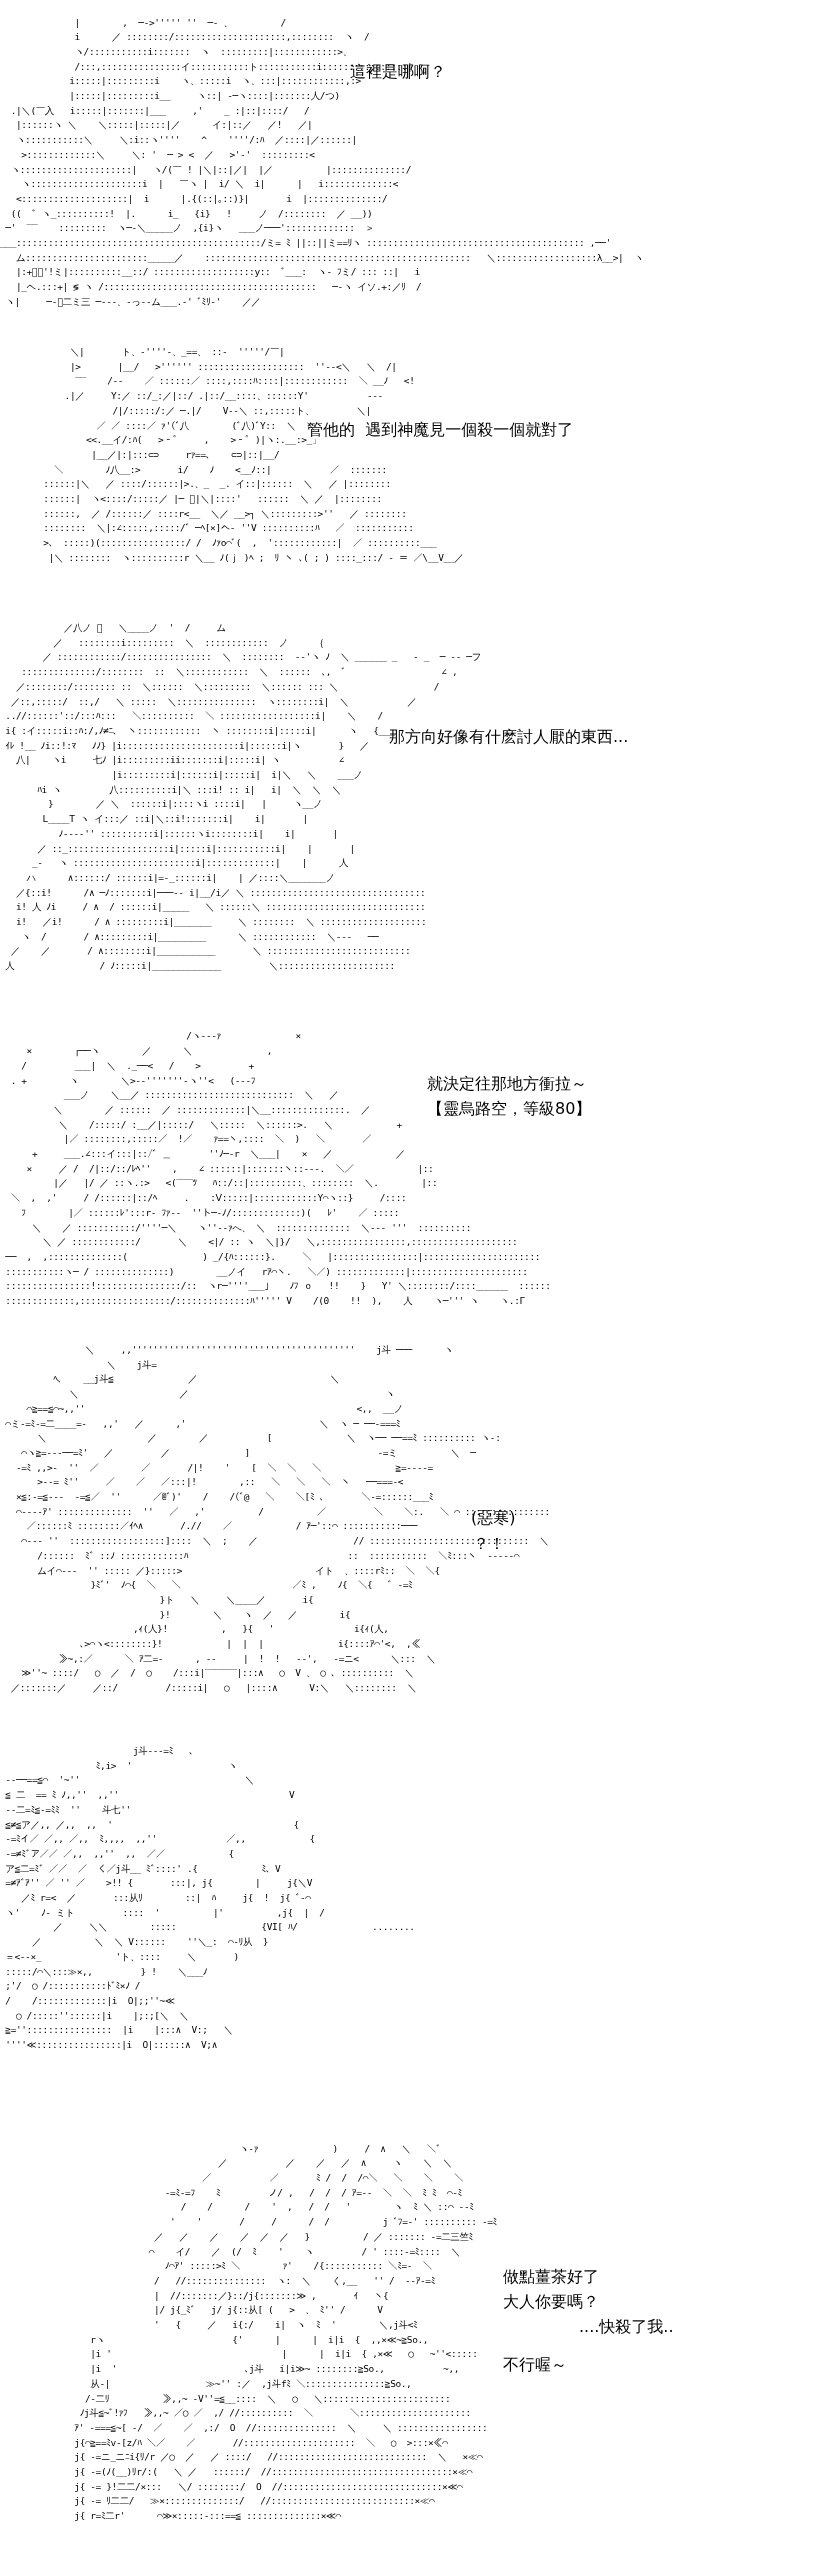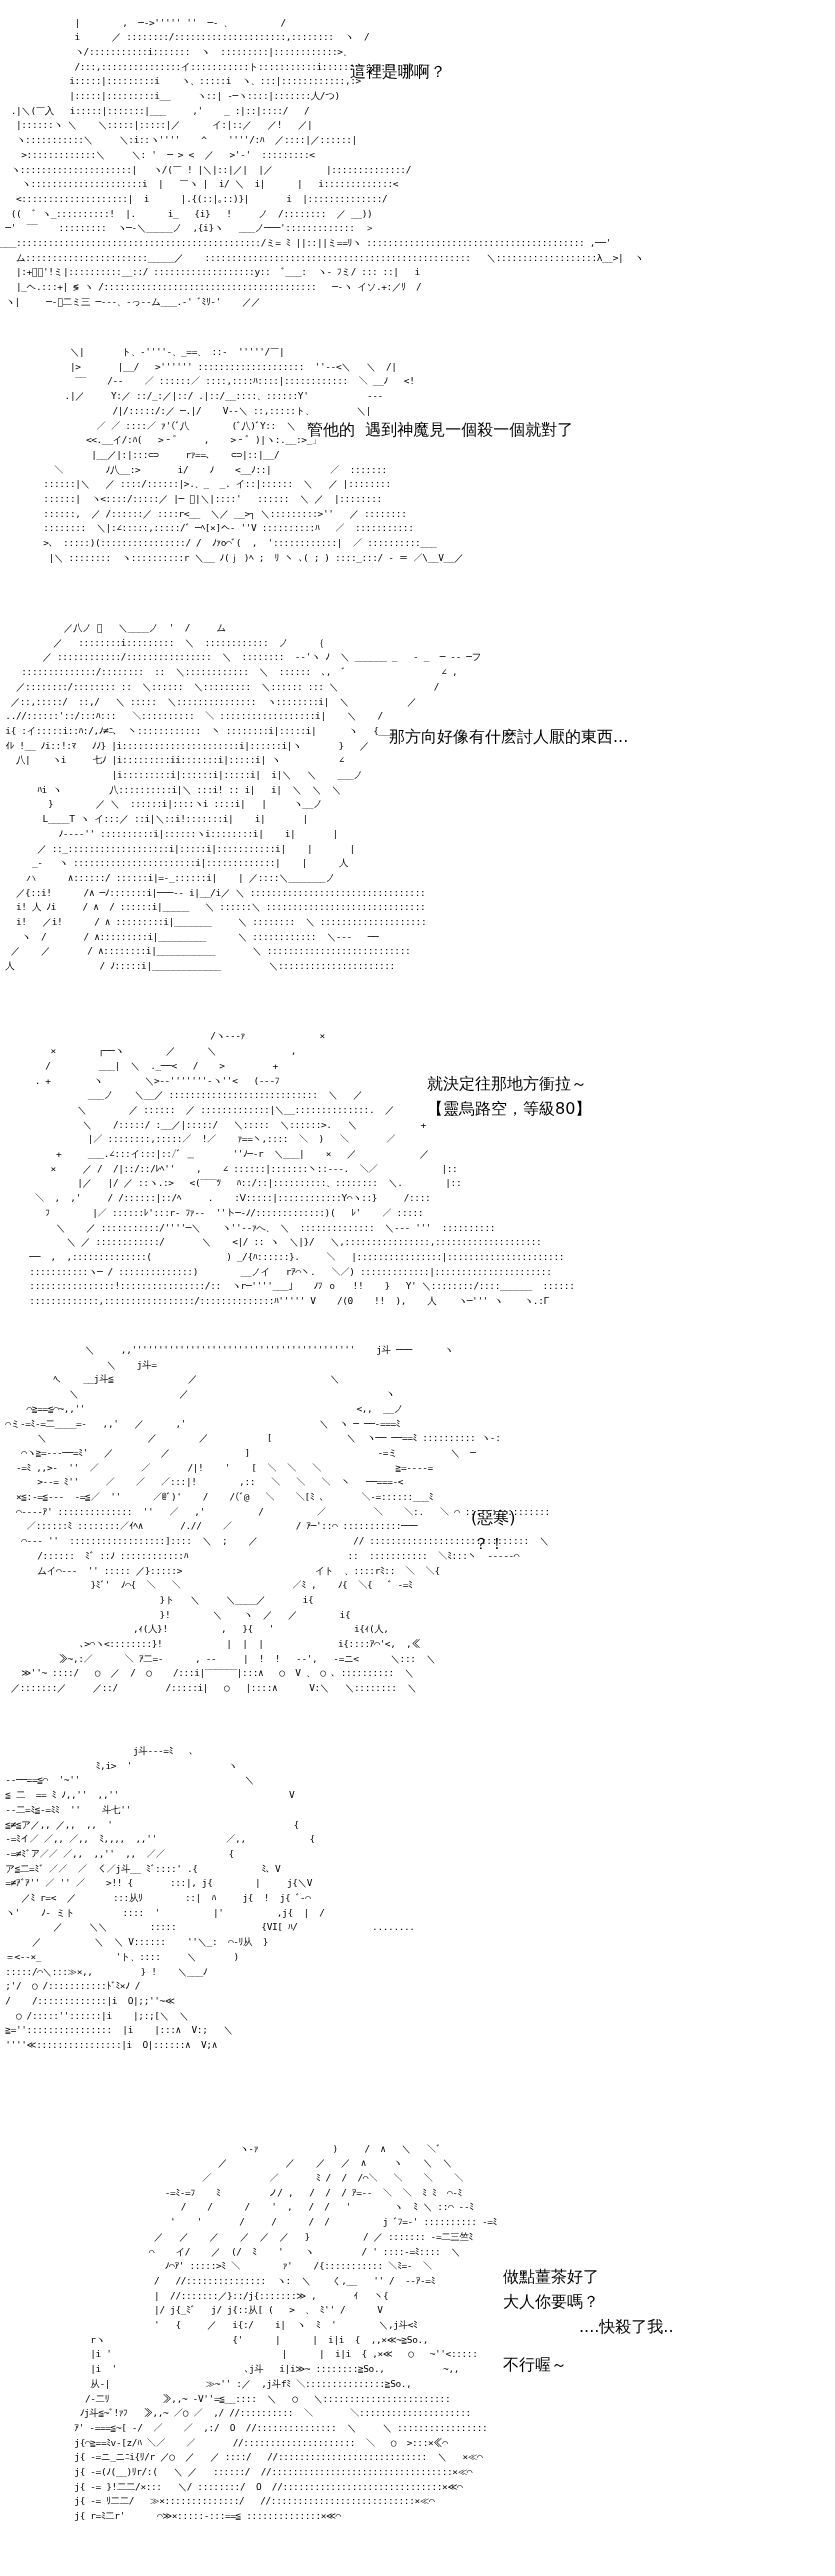--- a/index.html
+++ b/index.html
@@ -107,21 +107,21 @@
    ／{::i!      /∧ ─ﾉ:::::::i|───‐‐ i|__/i／ ＼ :::::::::::::::::::::::::::::::::
    i! 人 ﾉi     / ∧  / ::::::i|_____   ＼ ::::::＼ ::::::::::::::::::::::::::::::
    i!   ／i!      / ∧ :::::::::i|_______     ＼ ::::::::  ＼ ::::::::::::::::::::
     ヽ  /       / ∧:::::::::i|_________      ＼ ::::::::::::  ＼‐‐‐   ──
   ／    ／       / ∧::::::::i|___________       ＼ :::::::::::::::::::::::::::
  人                / ﾉ:::::i|_____________         ＼::::::::::::::::::::::</pre>
   <div class="dialog" style="left:389px; top:112px;margin-top:14px;">那方向好像有什麽討人厭的東西...</div>
 </div>
 
 <div class="panel" style="top:1019px; height:320px;">
-  <pre class="art" style="left:16px; top:10.4px;padding-left:8px;">                                   /ヽ‐‐‐ｧ              ×
+  <pre class="art" style="left:0; top:10.4px;">                                   /ヽ‐‐‐ｧ              ×
      ×        ┌──ヽ        ／      ＼              ,
     /         ___|  ＼  ._──&lt;   /    &gt;         +
   . +        ヽ        ＼&gt;‐‐'''''''‐ヽ''&lt;   (‐‐‐ﾌ
             ___ノ    ＼__／ ::::::::::::::::::::::::::::  ＼   ／
           ＼        ／ ::::::  ／ :::::::::::::|＼__::::::::::::::.  ／
            ＼    /:::::/ :__／|:::::/   ＼:::::  ＼::::::&gt;.   ＼            +
             |／ ::::::::,:::::／  !／    ｧ==ヽ,::::  ＼  )   ＼       ／
       +     ___.∠:::イ:::|::/ﾞ ＿       ''ﾉ─‐r  ＼___|    ×   ／            ／
      ×     ／ /  /|::/::/ﾚﾍ''    ,    ∠ ::::::|:::::::ヽ::‐‐‐.  ＼／            |::
           |／   |/ ／ ::ヽ.:&gt;   &lt;(‾‾‾ﾂ   ﾊ::/::|::::::::::、::::::::  ＼.        |::

